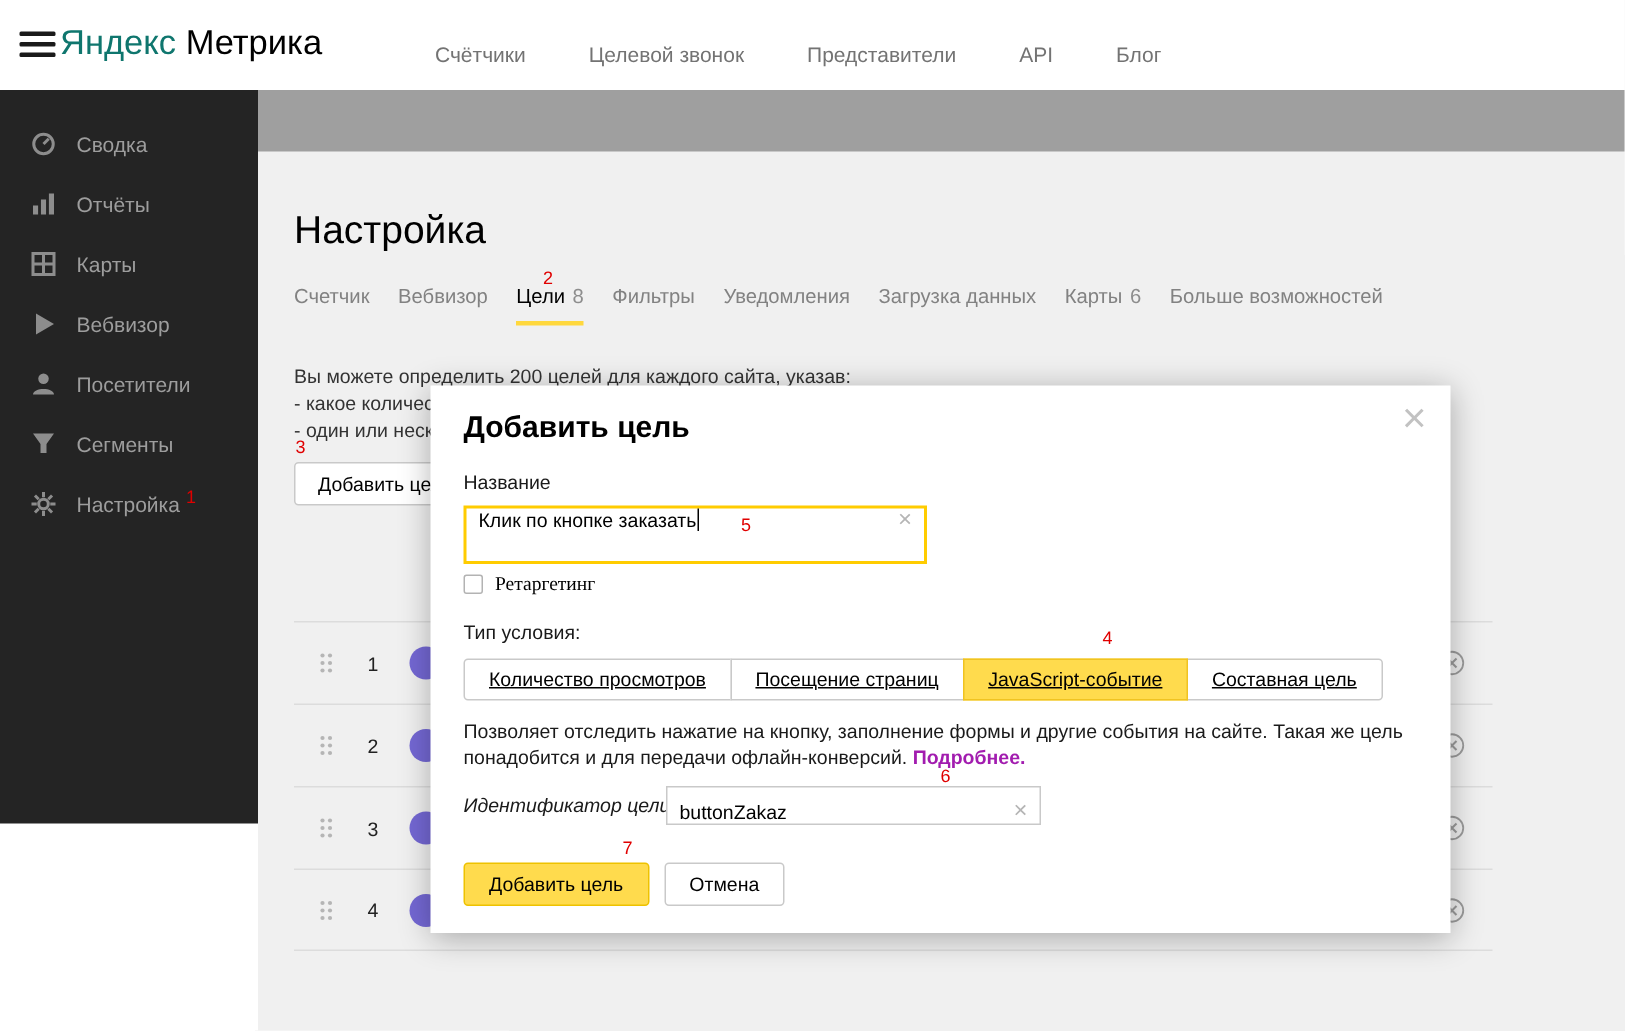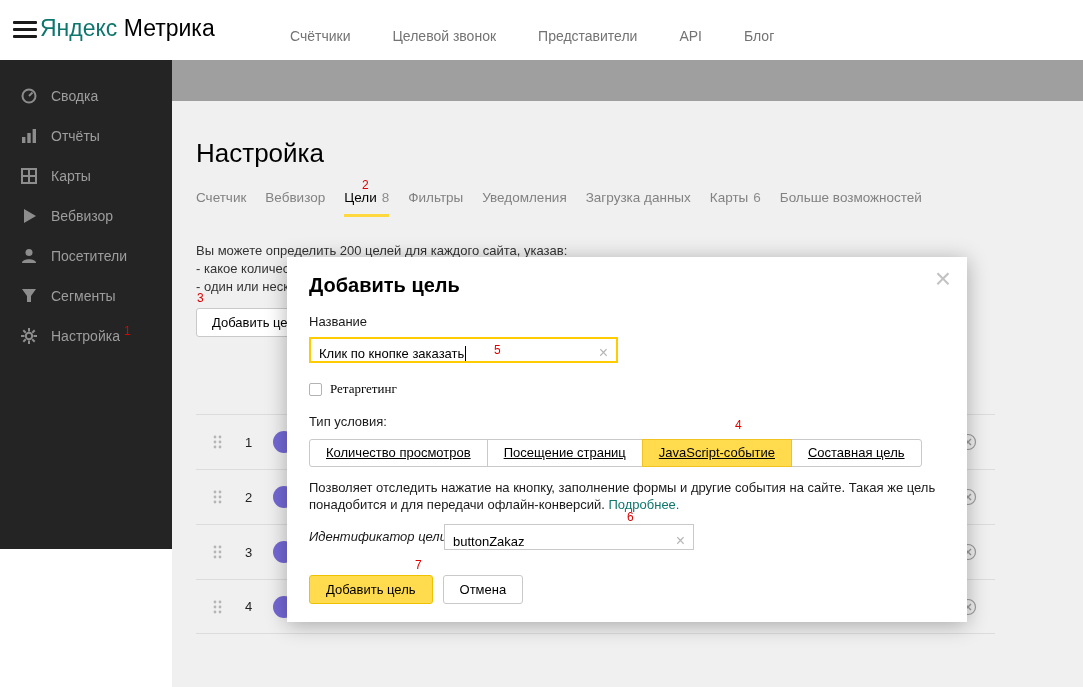--- a/index.html
+++ b/index.html
@@ -51,37 +51,37 @@
   .goal-badge { margin-left:14px; width:22px; height:22px; border-radius:50%; background:#7468d4; flex:none; }
   .row-close { margin-left:auto; margin-right:18px; cursor:pointer; flex:none; display:flex; }
 
   
   .modal { position:absolute; left:287px; top:257px; width:680px; height:365px; background:#fff;
     box-shadow:0 3px 20px rgba(0,0,0,0.3); z-index:10; }
   .modal-close { position:absolute; right:16px; top:8px; font-size:28px; color:#c2c2c2; cursor:pointer; line-height:1; }
   .modal-title { position:absolute; left:22px; top:17px; font-size:20px; font-weight:700; }
   .field-label { font-size:13px; color:#1a1a1a; }
   .name-label { position:absolute; left:22px; top:57px; }
-  .name-input { position:absolute; left:22px; top:80px; width:309px; height:26px; border:2px solid #ffcc00;
-    background:#fff; display:flex; align-items:flex-end; padding:0 8px; font-size:13px; cursor:text; }
+  .name-input { position:absolute; left:22px; top:80px; width:309px; height:39px; border:2px solid #ffcc00;
+    background:#fff; display:flex; align-items:flex-start; padding:0 8px; font-size:13px; cursor:text; }
   .caret { width:1px; height:15px; background:#000; margin-left:1px; flex:none; }
   .name-annotation { position:absolute; left:183px; top:5px; }
   .clear-x { margin-left:auto; color:#b5b5b5; font-size:16px; cursor:pointer; line-height:1; }
   .retarget { position:absolute; left:22px; top:124px; display:flex; align-items:center; font-size:13px; cursor:pointer;font-family:Liberation Serif, serif; }
   .checkbox { width:13px; height:13px; border:1px solid #b3b3b3; background:#fff; margin-right:8px; border-radius:2px; }
   .cond-label { position:absolute; left:22px; top:157px; }
   .annotation-4 { position:absolute; left:448px; top:162px; }
   .segments { position:absolute; left:22px; top:182px; display:flex;text-decoration:underline; }
   .segment { height:28px; line-height:26px; padding:0 16px; background:#fff; border:1px solid #c9c9c9;
     font-size:13px; margin-left:-1px; cursor:pointer; white-space:nowrap; }
   .segment:first-child { border-radius:3px 0 0 3px; margin-left:0; }
   .segment:last-child { border-radius:0 3px 3px 0; }
   .segment.active { background:#ffdb4d; border-color:#f0c321; position:relative; z-index:1; }
   .description { position:absolute; left:22px; top:222px; width:642px; font-size:13px; line-height:17px; color:#1a1a1a; }
-  .link { color:#0f766e; cursor:pointer; }
+  .link { color:#a21caf; cursor:pointer;font-weight:bold; }
   .annotation-6 { position:absolute; left:340px; top:254px; }
   .ident-label { position:absolute; left:22px; top:272px;font-style:italic; }
   .ident-input { position:absolute; left:157px; top:267px; width:250px; height:26px; border:1px solid #c9c9c9;
     background:#fff; display:flex; align-items:flex-end; padding:0 8px; font-size:13px; cursor:text; }
   .annotation-7 { position:absolute; left:128px; top:302px; }
   .modal-buttons { position:absolute; left:22px; top:318px; display:flex; gap:10px; }
   .btn { height:29px; padding:0 16px; font-size:13px; border-radius:3px; cursor:pointer; font-family:inherit; }
   .btn-yellow { background:#ffdb4d; border:1px solid #eec200; }
   .btn-white { background:#fff; border:1px solid #c9c9c9; }
 </style>

